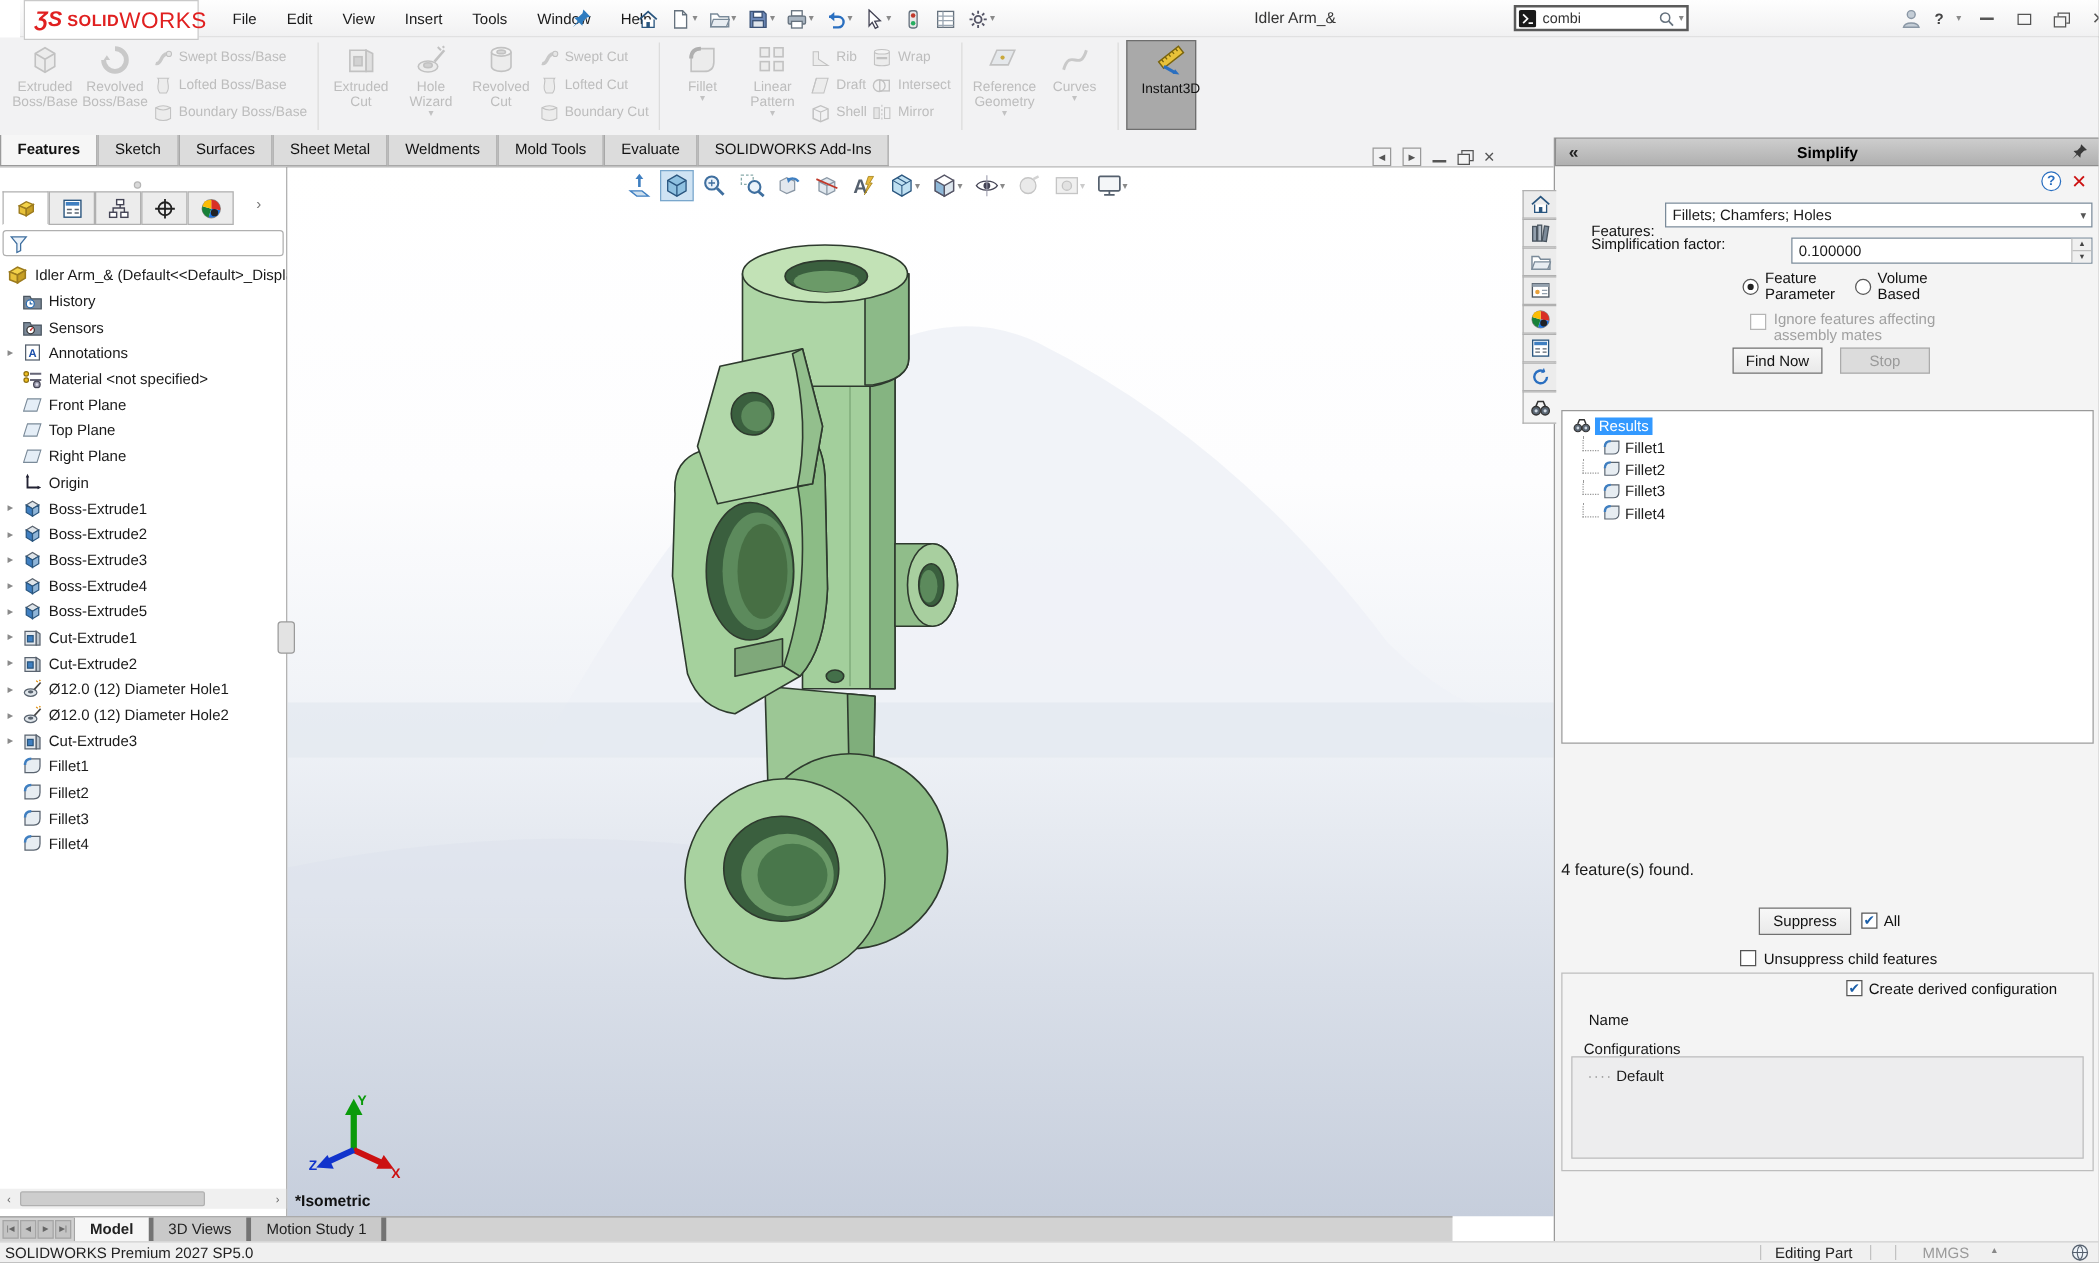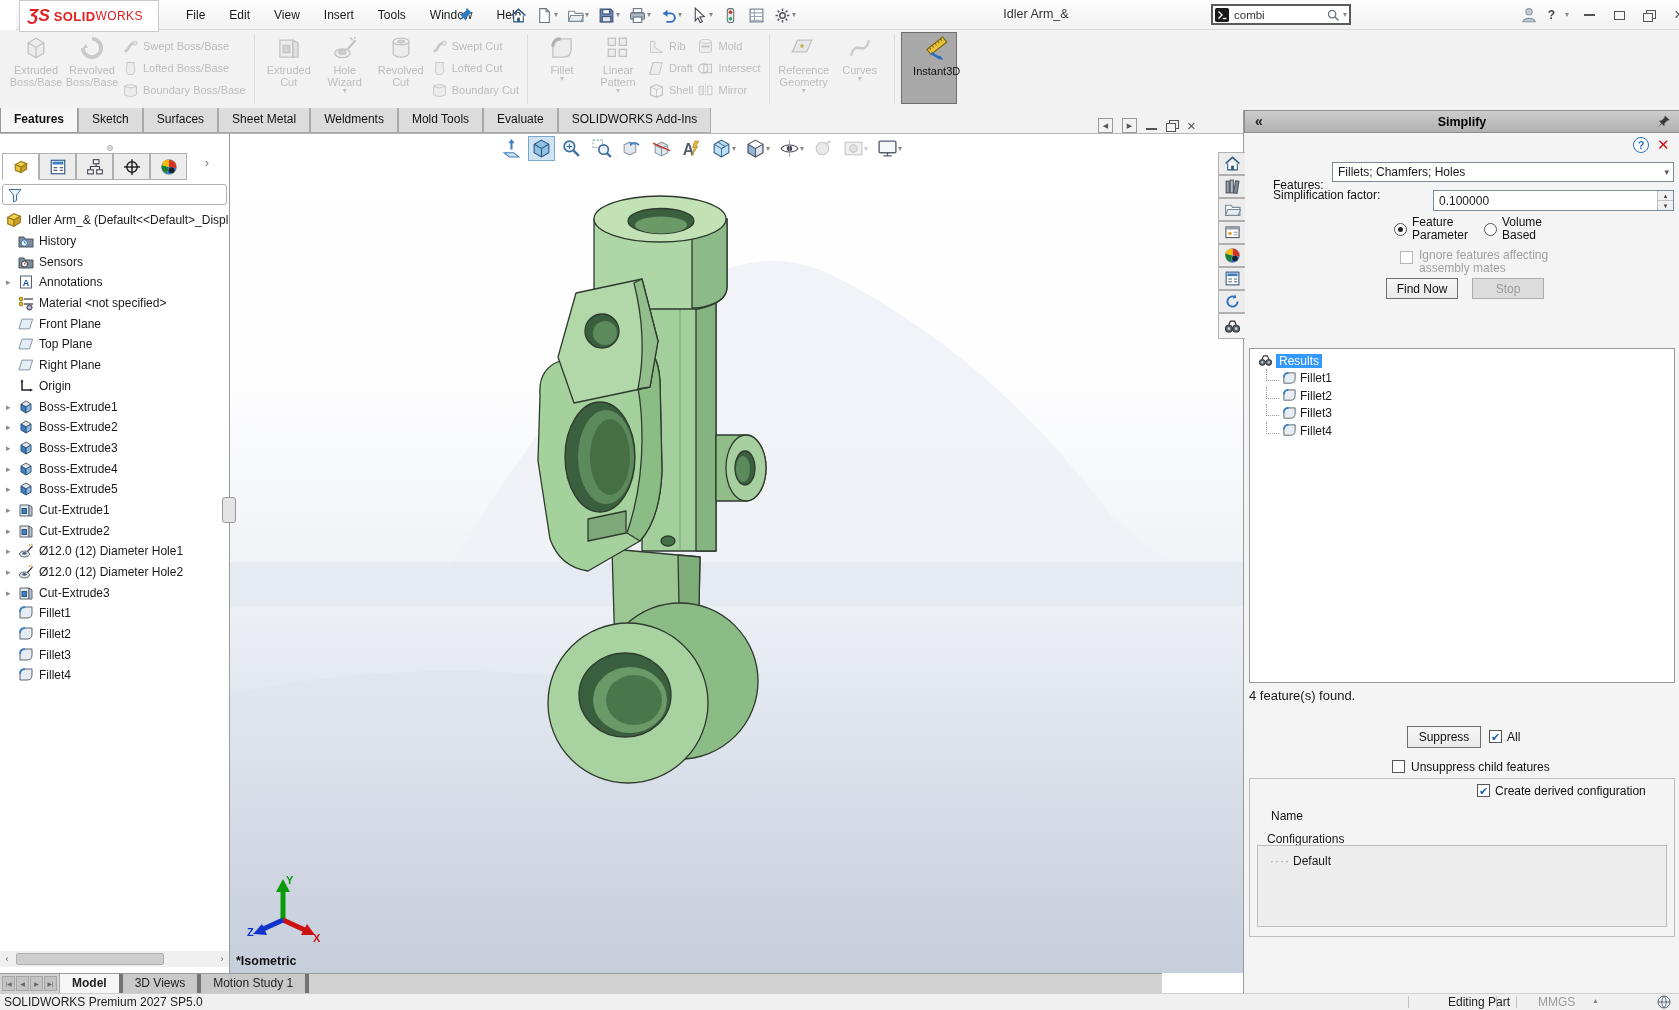--- a/index.html
+++ b/index.html
@@ -12,21 +12,21 @@
   .caret{font-size:8px;color:#8a8a8a;line-height:6px;}
   .caret.dis{color:#c2c2c2;}
 
   
   #titlebar{position:absolute;left:16px;top:0;width:1679px;height:30px;
     background:linear-gradient(#fefefe,#f1f1f2);border-bottom:1px solid #d8d8d8;}
   #logo{position:absolute;left:3px;top:0;width:140px;height:32px;background:#fff;
     border:1px solid #c9c9c9;display:flex;align-items:center;padding-left:8px;z-index:5;}
   #logo .mark{color:#e02020;font-style:italic;font-weight:bold;font-size:17px;margin-right:4px;}
   #logo .solid{color:#e02020;font-weight:bold;font-size:13px;letter-spacing:.4px;}
-  #logo .works{color:#e02020;font-weight:normal;font-size:12px;letter-spacing:.4px;}
+  #logo .works{color:#e02020;font-weight:normal;font-size:18px;letter-spacing:.4px;}
   #menubar{position:absolute;left:160px;top:0;height:30px;display:flex;align-items:center;gap:4px;}
   .menu-item{padding:3px 10px;cursor:default;}
   #menu-pin{position:absolute;left:440px;top:6px;width:18px;height:18px;}
   #qat{position:absolute;left:492px;top:3px;height:24px;display:flex;align-items:center;gap:5px;}
   .qat-btn{display:inline-flex;align-items:center;gap:1px;padding:2px 2px;border-radius:2px;}
   .qat-btn .ic{width:17px;height:17px;}
   #doc-title{position:absolute;left:900px;top:7px;width:240px;text-align:center;font-size:12.5px;color:#333;}
   #searchbox{position:absolute;left:1195px;top:4px;width:140px;height:21px;background:#fff;
     border:2px solid #5a5a5a;display:flex;align-items:center;padding:0 2px;gap:3px;}
   #searchbox .ic{width:14px;height:14px;}
@@ -129,21 +129,21 @@
   .spin .updown span{flex:1;display:flex;align-items:center;justify-content:center;font-size:6px;color:#444;border-bottom:1px solid #c0c0c0;}
   .spin .updown span:last-child{border-bottom:none;}
   .radio{position:absolute;width:13px;height:13px;border:1px solid #555;border-radius:50%;background:#fff;}
   .radio.sel:after{content:"";position:absolute;left:3px;top:3px;width:5px;height:5px;border-radius:50%;background:#222;}
   .cb{position:absolute;width:13px;height:13px;border:1px solid #555;background:#fff;
     display:flex;align-items:center;justify-content:center;font-size:11px;color:#1c5fa8;line-height:10px;}
   .cb.dis{border-color:#b5b5b5;}
   .btn{position:absolute;border:1px solid #707070;background:linear-gradient(#f8f8f8,#e9e9e9);
     font-size:12px;display:flex;align-items:center;justify-content:center;color:#111;}
   .btn.dis{border-color:#ababab;background:#dcdcdc;color:#9a9a9a;}
-  #resultsbox{position:absolute;left:5px;top:218px;width:426px;height:335px;background:#fff;border:1px solid #9a9a9a;padding:3px 0 0 8px;margin-top:20px;}
+  #resultsbox{position:absolute;left:5px;top:218px;width:426px;height:267px;background:#fff;border:1px solid #9a9a9a;padding:3px 0 0 8px;}
   .rrow{display:flex;align-items:center;height:17.5px;font-size:12px;}
   .rrow .ic{width:15px;height:15px;margin-right:3px;}
   .rrow .sel{background:#3399ff;color:#fff;padding:0 3px;}
   .conn{width:13px;height:12px;border-left:1px dotted #999;border-bottom:1px dotted #999;
     margin:0 3px 6px 8px;flex:none;}
   #groupbox1{position:absolute;left:5px;top:668px;width:426px;height:159px;border:1px solid #bdbdbd;}
   #groupbox2{position:absolute;left:13px;top:735px;width:410px;height:82px;border:1px solid #bdbdbd;background:#ededee;}
   #gb2-label{position:absolute;left:19px;top:722px;background:#f4f4f4;padding:0 4px;font-size:12px;}
   #name-input{position:absolute;left:63px;top:695px;width:349px;height:22px;background:#fff;
     border:1px solid #4a90d9;display:flex;align-items:center;padding-left:5px;font-size:12px;}
@@ -159,21 +159,21 @@
     border-top:1px solid #9a9a9a;display:flex;align-items:stretch;}
   #mdinav{display:flex;align-items:center;gap:1px;padding:0 2px;}
   #mdinav span{width:13px;height:15px;background:#c3c3c3;border:1px solid #a5a5a5;color:#666;
     font-size:6px;display:inline-flex;align-items:center;justify-content:center;}
   .mtab{padding:0 12px;line-height:19px;background:#c9c9c9;border-right:4px solid #737373;color:#222;}
   .mtab.active{background:#f6f6f6;font-weight:bold;border-left:1px solid #a5a5a5;}
   #statusbar{position:absolute;left:0;top:993px;width:1679px;height:17px;background:#f0f0f0;
     border-top:1px solid #cfcfcf;font-size:12px;color:#222;}
   #status-left{position:absolute;left:4px;top:1px;}
   .ssep{position:absolute;top:2px;width:1px;height:12px;background:#c2c2c2;}
-  #status-editing{position:absolute;left:1420px;top:1px;margin-left:28px;}
+  #status-editing{position:absolute;left:1420px;top:1px;}
   #status-units{position:absolute;left:1538px;top:1px;color:#9a9a9a;}
   #status-units-caret{position:absolute;left:1592px;top:3px;font-size:7px;color:#888;}
   #status-globe{position:absolute;left:1656px;top:0px;width:16px;height:16px;}
 </style>
 </head>
 <body>
 
 <div id="app">
 
   <div id="titlebar">
@@ -502,21 +502,21 @@
         </div>
         <div class="rb-stack">
           <div class="rb-small">
             <span class="ic" style="width: 17px; height: 17px;">
               <svg viewBox="0 0 20 20">
                 <path d="M3 4v12c2 1.5 12 1.5 14 0V4" fill="#ececec" stroke="#c2c2c2"></path>
                 <ellipse cx="10" cy="4" rx="7" ry="2.2" fill="#f4f4f4" stroke="#c2c2c2"></ellipse>
                 <path d="M5 10h10" stroke="#c2c2c2" stroke-width="2"></path>
               </svg>
             </span>
-            <span>Mold</span>
+            <span>Wrap</span>
           </div>
           <div class="rb-small">
             <span class="ic" style="width: 17px; height: 17px;">
               <svg viewBox="0 0 20 20">
                 <circle cx="7.5" cy="10" r="5.5" fill="none" stroke="#c2c2c2" stroke-width="1.3"></circle>
                 <rect x="8" y="5" width="9" height="10" fill="none" stroke="#c2c2c2" stroke-width="1.3"></rect>
               </svg>
             </span>
             <span>Intersect</span>
           </div>

